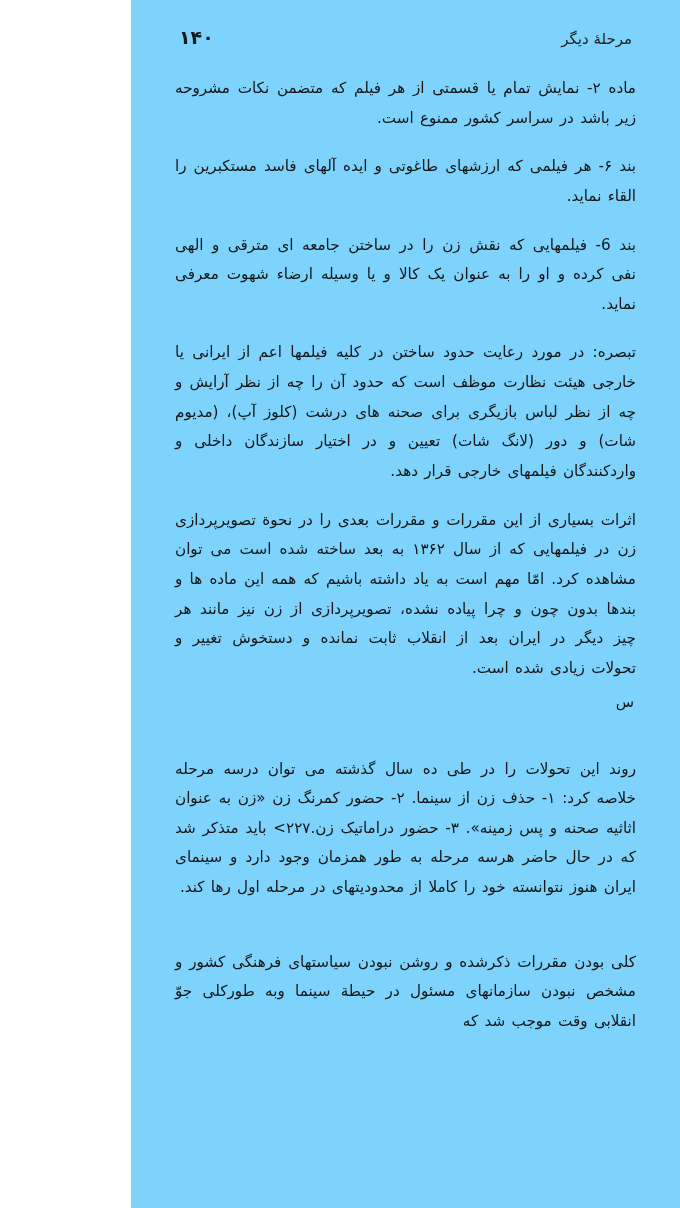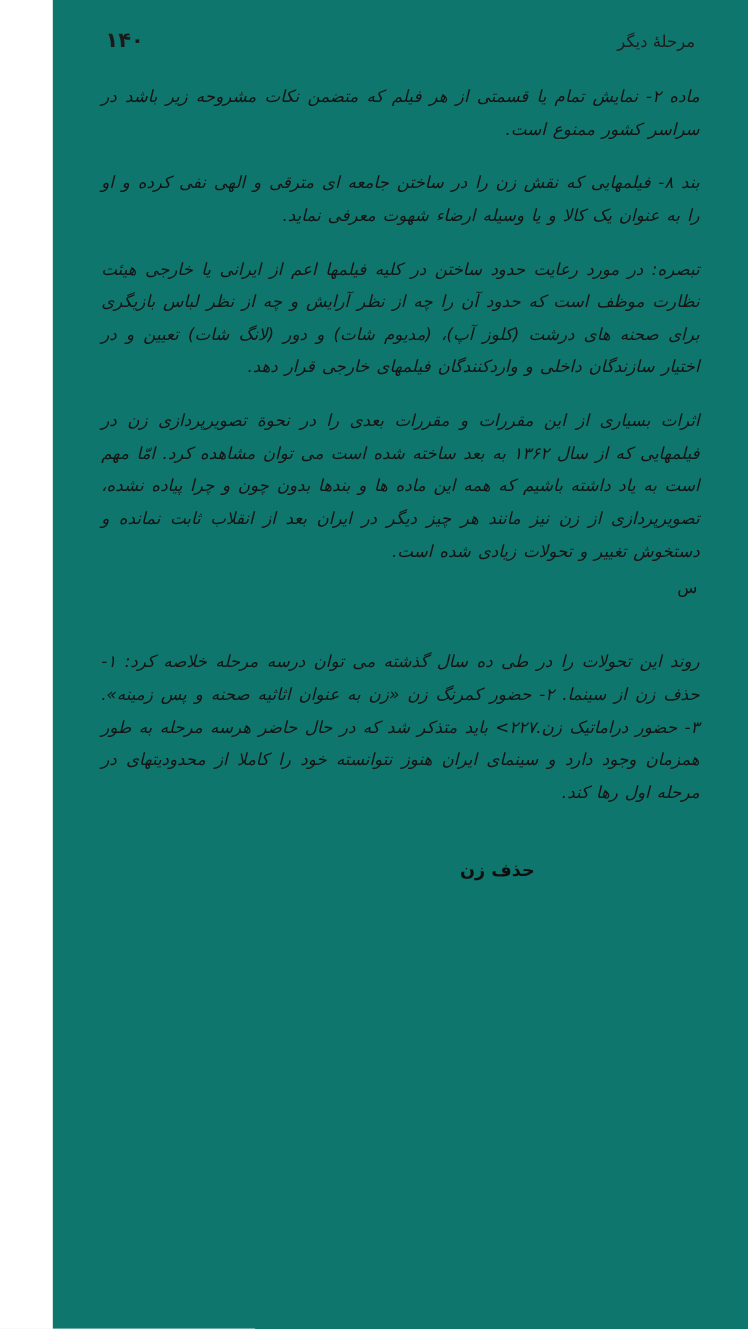--- a/index.html
+++ b/index.html
@@ -6,23 +6,23 @@
   html, body {
     margin: 0;
     padding: 0;
     background: #ffffff;
   }
   body {
     font-family: "DejaVu Sans", sans-serif;
   }
   .page {
     position: relative;
-    width: 632px;
+    width: 549px;
     height: 1208px;
-    background: #0f766e;
+    background: #7dd3fc;
     overflow: hidden;
     box-sizing: border-box;
     padding: 0;
   }
   .content {
     position: absolute;
     top: 0;
     left: 0;
     right: 0;
     bottom: 0;
@@ -52,21 +52,20 @@
   p.para {
     direction: rtl;
     text-align: justify;
     text-align-last: right;
     font-size: 15.2px;
     line-height: 1.95;
     color: #141414;
     margin: 0 0 19px 0;
     letter-spacing: 0.2px;
     word-spacing: 1.5px;
-    font-style: italic;
   }
   p.para.tight {
     margin-bottom: 17px;
   }
   .spacer-md { height: 26px; }
   .spacer-lg { height: 44px; }
   .flourish {
     direction: rtl;
     text-align: right;
     font-size: 15px;
@@ -93,29 +92,30 @@
 
 <div class="page">
   <div class="content">
 
     <div class="header">
       <span class="folio">۱۴۰</span>
       <span class="running-title">مرحلهٔ دیگر</span>
     </div>
 
     <p class="para">ماده ۲- نمایش تمام یا قسمتی از هر فیلم که متضمن نکات مشروحه زیر باشد در سراسر کشور ممنوع است.</p>
-    <p class="para">بند ۸- فیلمهایی که نقش زن را در ساختن جامعه ای مترقی و الهی نفی کرده و او را به عنوان یک کالا و یا وسیله ارضاء شهوت معرفی نماید.</p>
+    <p class="para">بند ۶- هر فیلمی که ارزشهای طاغوتی و ایده آلهای فاسد مستکبرین را القاء نماید.</p>
+    <p class="para">بند 6- فیلمهایی که نقش زن را در ساختن جامعه ای مترقی و الهی نفی کرده و او را به عنوان یک کالا و یا وسیله ارضاء شهوت معرفی نماید.</p>
     <p class="para">تبصره: در مورد رعایت حدود ساختن در کلیه فیلمها اعم از ایرانی یا خارجی هیئت نظارت موظف است که حدود آن را چه از نظر آرایش و چه از نظر لباس بازیگری برای صحنه های درشت (کلوز آپ)، (مدیوم شات) و دور (لانگ شات) تعیین و در اختیار سازندگان داخلی و واردکنندگان فیلمهای خارجی قرار دهد.</p>
     <p class="para tight">اثرات بسیاری از این مقررات و مقررات بعدی را در نحوة تصویرپردازی زن در فیلمهایی که از سال ۱۳۶۲ به بعد ساخته شده است می توان مشاهده کرد. امّا مهم است به یاد داشته باشیم که همه این ماده ها و بندها بدون چون و چرا پیاده نشده، تصویرپردازی از زن نیز مانند هر چیز دیگر در ایران بعد از انقلاب  ثابت نمانده و دستخوش تغییر و تحولات زیادی شده است.</p>
 
     <div class="flourish">س</div>
 
     <div class="spacer-lg"></div>
 
     <p class="para">روند این تحولات را در طی ده سال گذشته می توان درسه مرحله خلاصه کرد: ۱- حذف زن از سینما. ۲- حضور کمرنگ زن «زن به عنوان اثاثیه صحنه و پس زمینه». ۳- حضور دراماتیک زن.۲۲۷&gt; باید متذکر شد که در حال حاضر هرسه مرحله به طور همزمان وجود دارد و سینمای ایران هنوز نتوانسته خود را کاملا از محدودیتهای در مرحله اول رها کند.</p>
 
     <div class="spacer-md"></div>
 
-    <h2 class="section-heading">حذف  زن</h2>
 
+    <p class="para last-partial">کلی بودن مقررات ذکرشده و روشن نبودن سیاستهای فرهنگی کشور و مشخص نبودن سازمانهای مسئول در حیطة سینما وبه طورکلی جوّ انقلابی وقت موجب شد که</p>
 
   </div>
 </div>
 
 </body></html>

